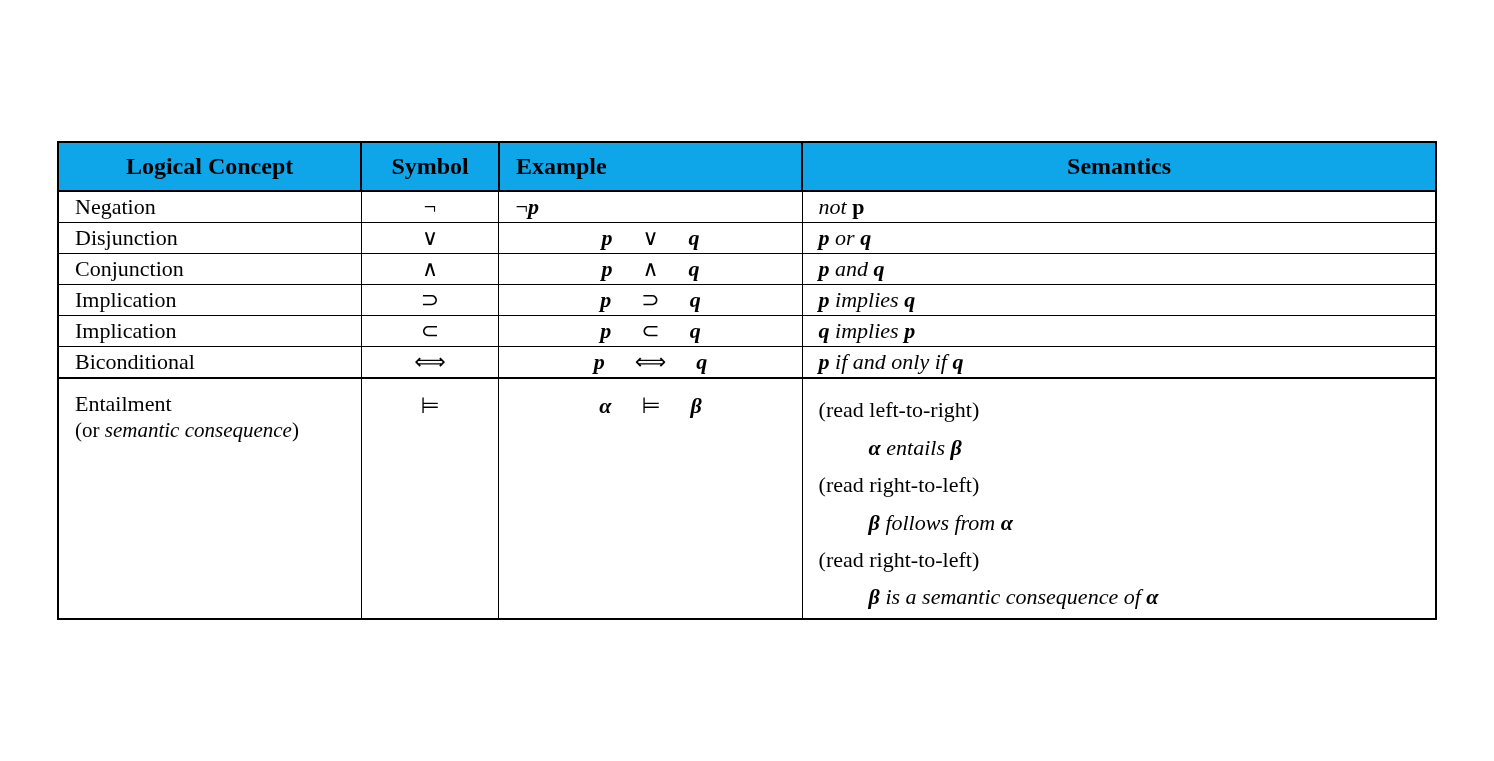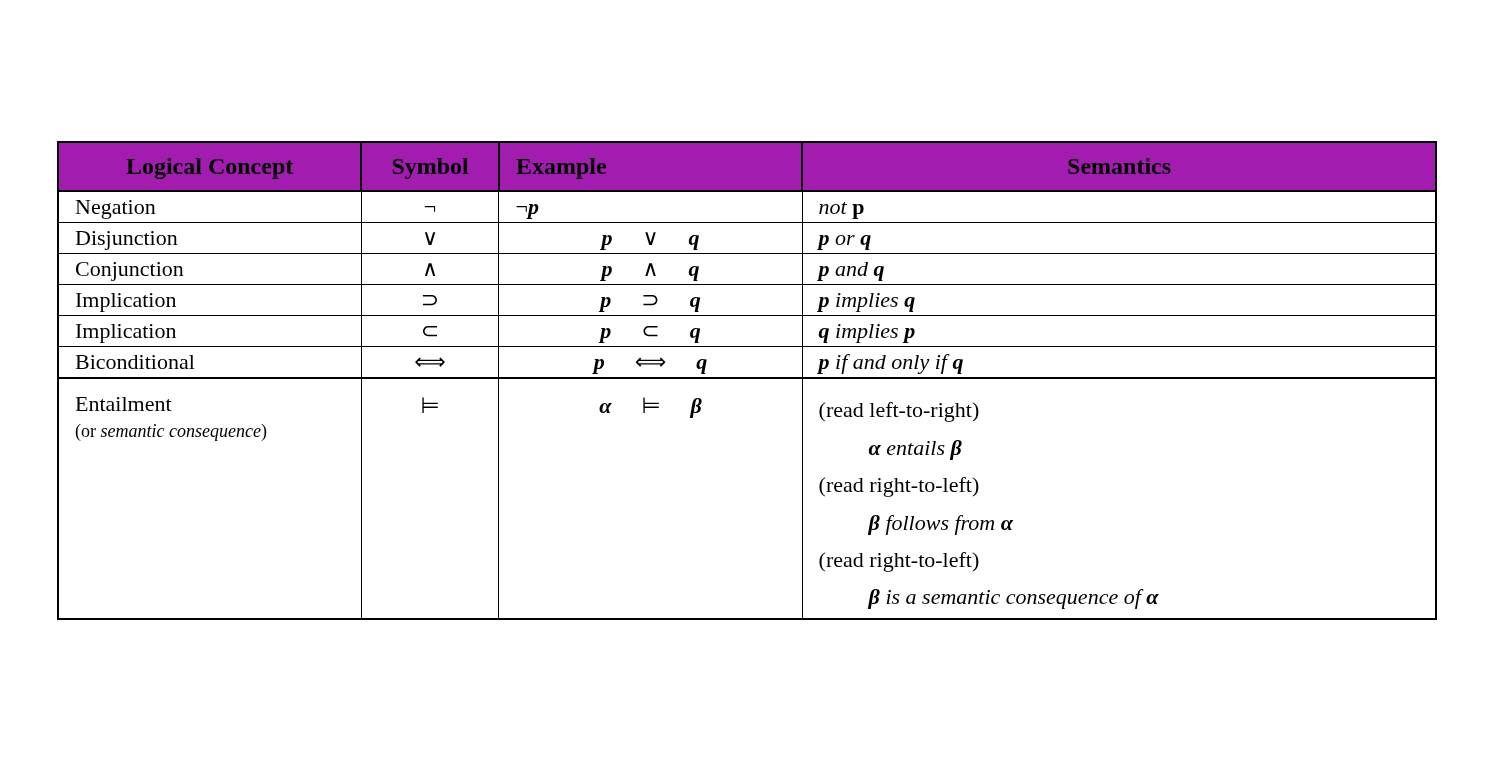--- a/index.html
+++ b/index.html
@@ -29,21 +29,21 @@
       border: 2px solid #000;
       font-size: 22px;
     }
 
     thead tr th {
       border: 2px solid #000;
       padding: 10px 16px;
       text-align: center;
       font-weight: bold;
       font-size: 24px;
-      background: #a21caf;
+      background: #0ea5e9;
     }
 
     tbody tr td {
       border: 1px solid #000;
       padding: 2px 16px;
       vertical-align: middle;
     }
 
     .col-concept {
       width: 22%;
@@ -180,21 +180,21 @@
             <span>⟺</span>
             <em><strong>q</strong></em>
           </div>
         </td>
         <td class="col-semantics"><em><strong>p</strong> if and only if <strong>q</strong></em></td>
       </tr>
 
       <tr class="row-entailment">
         <td class="col-concept thick-top" style="vertical-align: top; padding-top: 12px;">
           Entailment<br>
-          <span style="font-size: 18px;">(or <em>semantic consequence</em>)</span>
+          <span style="font-size: 21px;">(or <em>semantic consequence</em>)</span>
         </td>
         <td class="col-symbol thick-top" style="vertical-align: top; padding-top: 14px;">⊨</td>
         <td class="col-example thick-top" style="vertical-align: top; padding-top: 14px;">
           <div class="example-spaced">
             <em><strong>α</strong></em>
             <span>⊨</span>
             <em><strong>β</strong></em>
           </div>
         </td>
         <td class="col-semantics thick-top" style="vertical-align: top; margin-left: 20px;">

